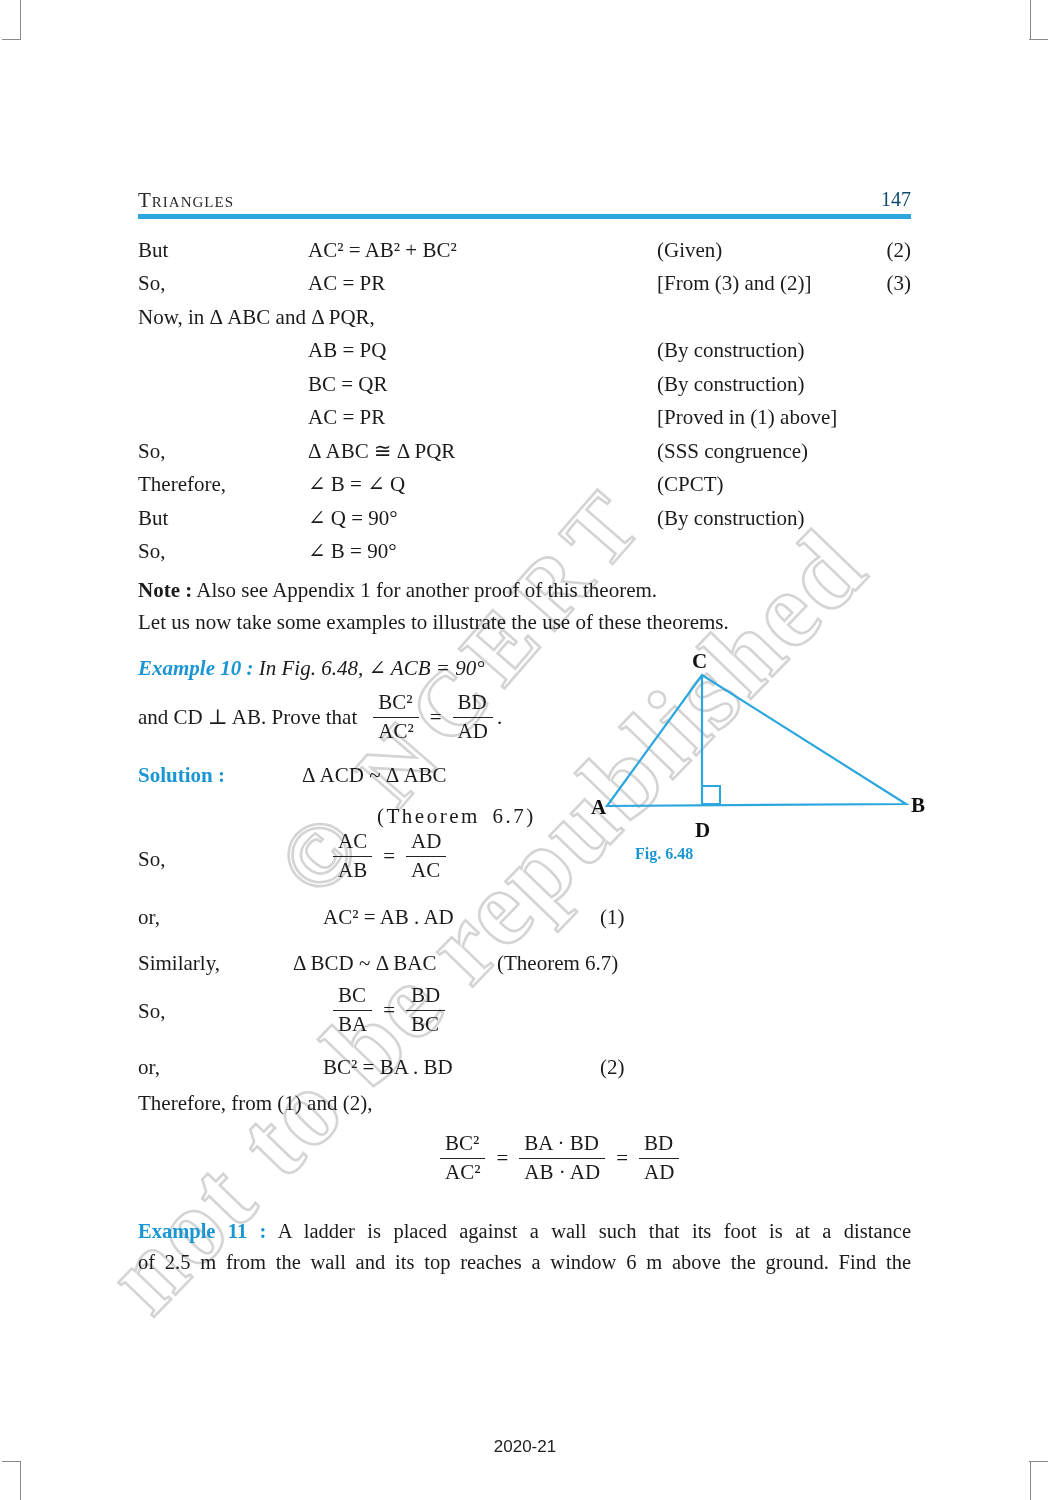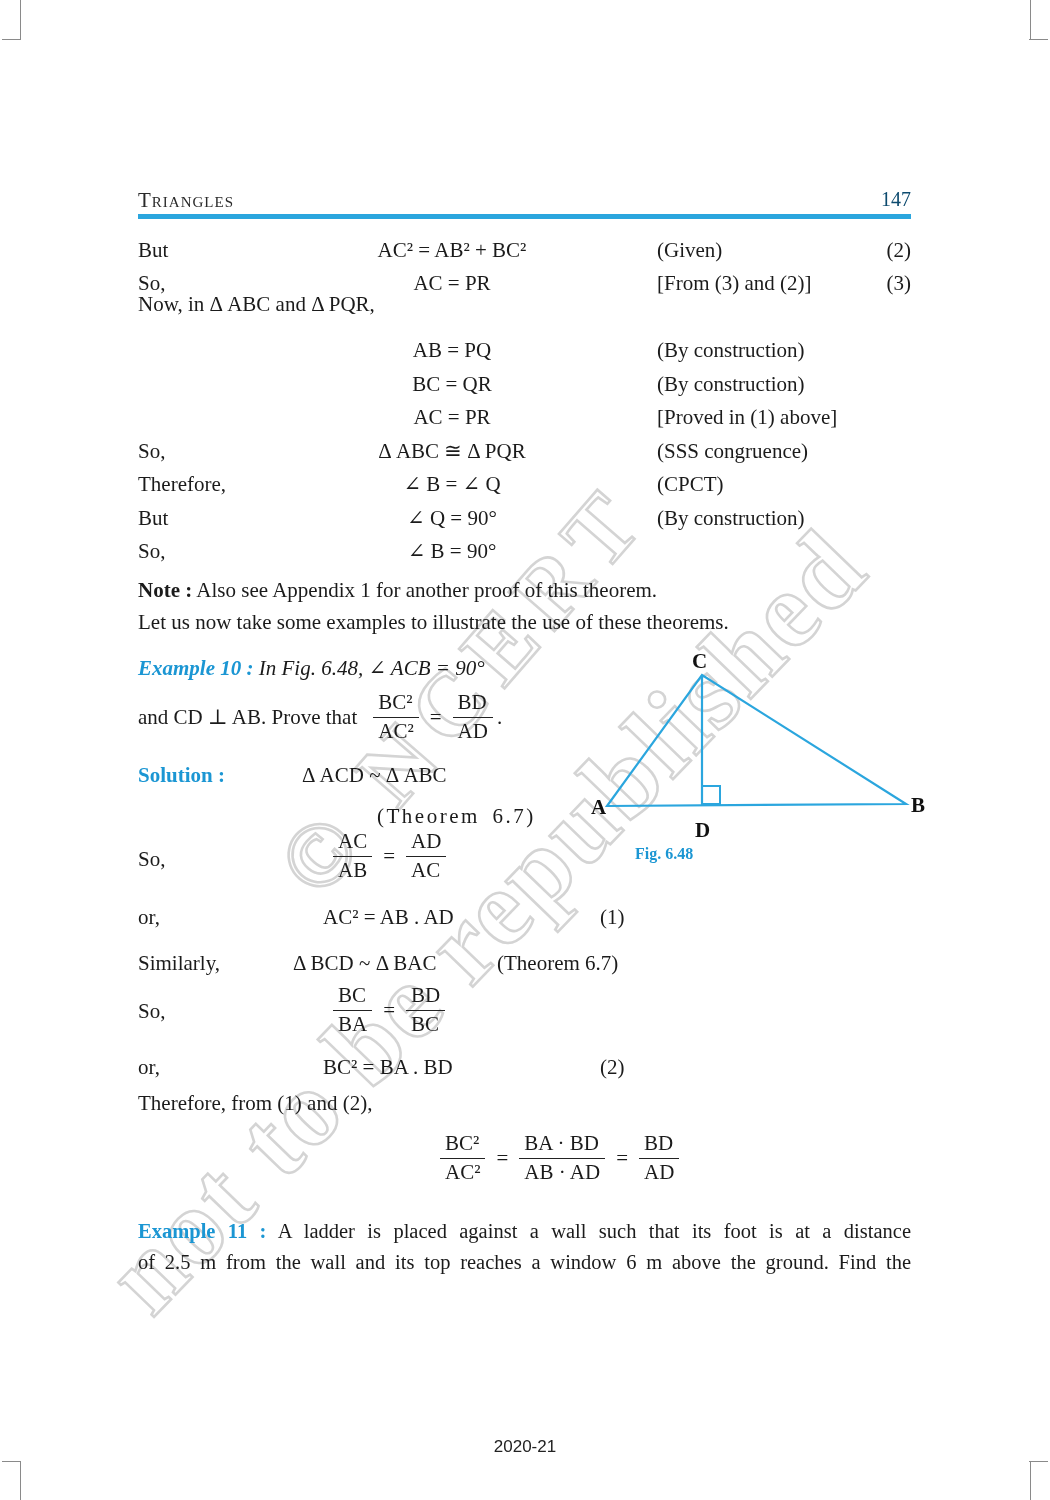--- a/index.html
+++ b/index.html
@@ -29,21 +29,21 @@
   .content { position:absolute; inset:0; z-index:1;padding-left:40px; }
 
   
   .hdr-title { left:138px; top:188px; font-size:21px; font-variant:small-caps; letter-spacing:1px; color:#2a2a2a; }
   .hdr-num   { top:188px; right:139px; font-size:20px; color:#0c4a6e; }
   .hdr-rule  { left:138px; top:214px; width:773px; height:4.5px; }
 
   
   .row { position:absolute; left:138px; width:773px; height:27px; font-size:21px; white-space:nowrap; }
   .c-label  { position:absolute; left:0; }
-  .c-eq     { position:absolute; left:170px; width:288px; text-align:center; }
+  .c-eq     { position:absolute; left:170px; width:288px; }
   .c-reason { position:absolute; left:519px; }
   .c-num    { position:absolute; right:0; }
 
   .line { position:absolute; left:138px; font-size:21px; white-space:nowrap; }
   .b { font-weight:bold; }
   .blue { font-weight:bold; }
 
   
   .fracline { position:absolute; display:flex; align-items:center; font-size:21px; white-space:nowrap; }
   .frac { display:inline-block; text-align:left; line-height:1.12; }
@@ -90,21 +90,21 @@
     <span class="c-eq">AC² = AB² + BC²</span>
     <span class="c-reason">(Given)</span>
     <span class="c-num">(2)</span>
   </div>
   <div class="row" style="top:271px;">
     <span class="c-label">So,</span>
     <span class="c-eq">AC = PR</span>
     <span class="c-reason">[From (3) and (2)]</span>
     <span class="c-num">(3)</span>
   </div>
-  <div class="row" style="top:292px;">
+  <div class="row" style="top:305px;">
     <span class="c-label">Now, in Δ ABC and Δ PQR,</span>
   </div>
   <div class="row" style="top:338px;">
     <span class="c-eq">AB = PQ</span>
     <span class="c-reason">(By construction)</span>
   </div>
   <div class="row" style="top:372px;">
     <span class="c-eq">BC = QR</span>
     <span class="c-reason">(By construction)</span>
   </div>

